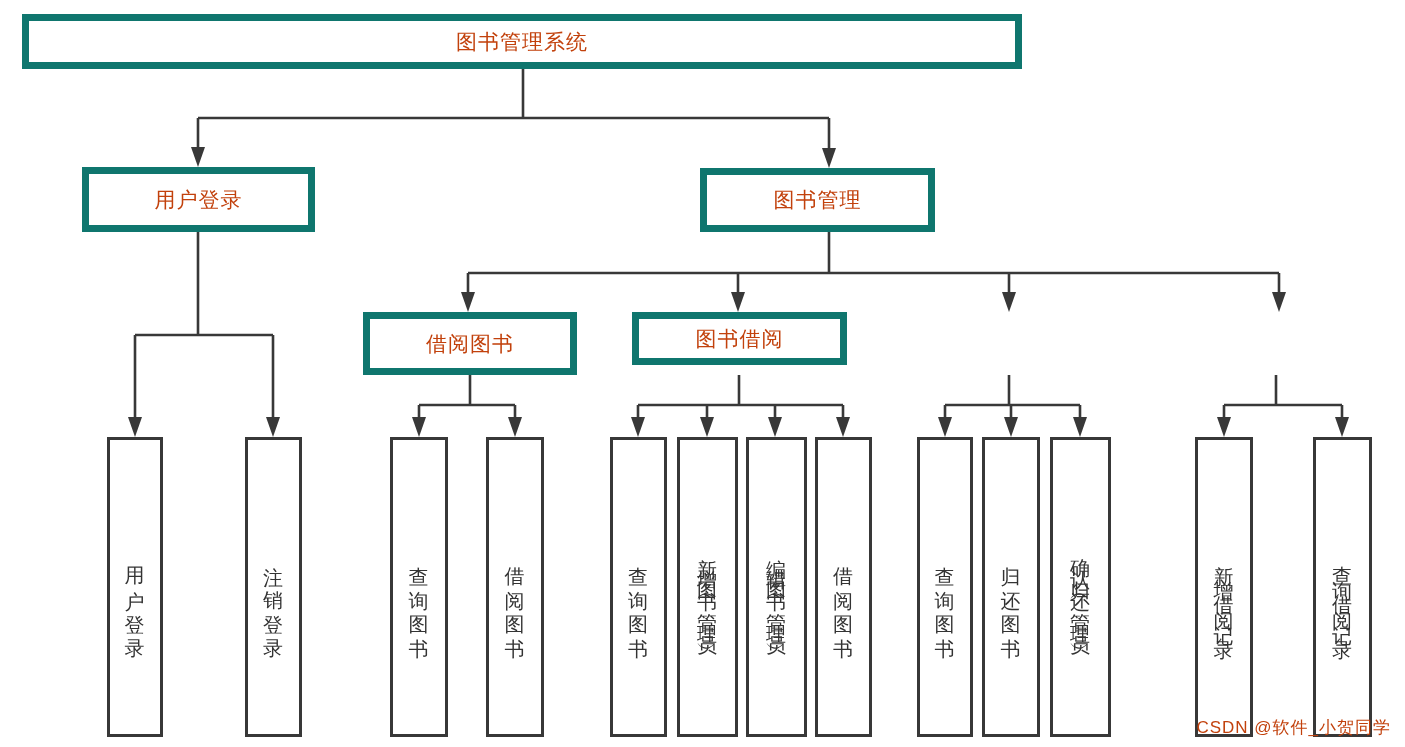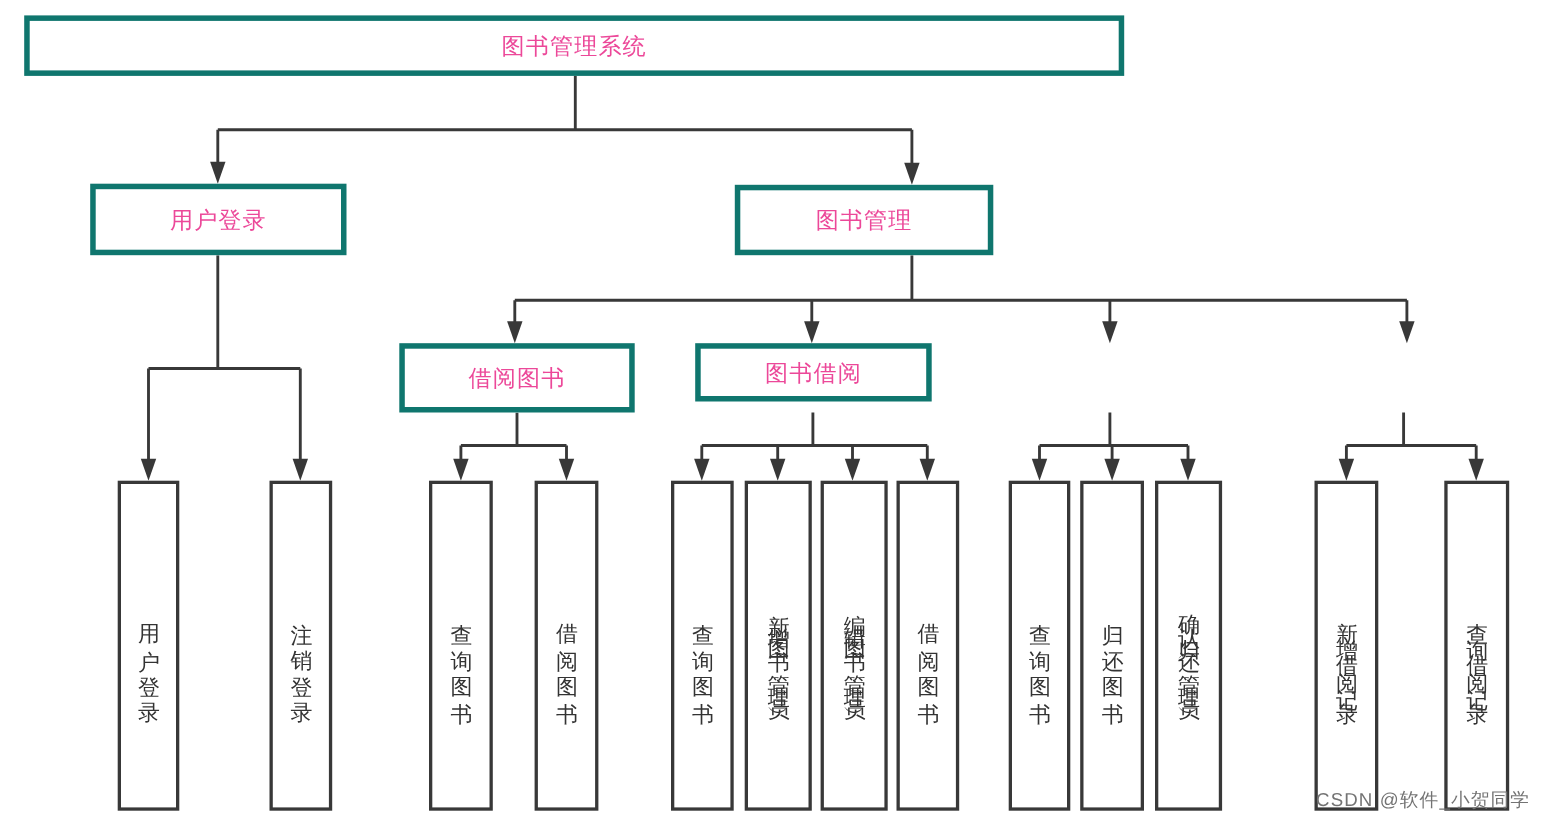--- a/index.html
+++ b/index.html
@@ -3,36 +3,36 @@
 <meta charset="utf-8">
 <style>
   html,body{margin:0;padding:0;background:#ffffff;}
   .canvas{
     position:relative;width:1405px;height:747px;background:#ffffff;overflow:hidden;
     font-family:"Liberation Sans","DejaVu Sans",sans-serif;color:#333333;
   }
   .lines{position:absolute;left:0;top:0;width:1405px;height:747px;}
   .box{
     position:absolute;box-sizing:border-box;background:#ffffff;
-    border:5px solid #0f766e;display:flex;align-items:center;justify-content:center;
-    font-size:21px;letter-spacing:1px;color:#ec4899;white-space:nowrap;
+    border:7px solid #0f766e;display:flex;align-items:center;justify-content:center;
+    font-size:21px;letter-spacing:1px;color:#c2410c;white-space:nowrap;
   }
   .leaf{
     position:absolute;box-sizing:border-box;background:#ffffff;
     border:3px solid #383838;display:flex;align-items:center;justify-content:center;
     top:437px;height:300px;font-size:20px;color:#333333;
   }
   .leaf span{
     writing-mode:vertical-rl;text-orientation:mixed;line-height:1;display:block;
   }
   .ls4 span{letter-spacing:24px;text-indent:0;padding-top:24px;}
   .ls6 span{letter-spacing:15px;padding-top:15px;}
   .ls9 span{letter-spacing:11px;padding-top:11px;}
   .watermark{
-    position:absolute;right:14px;bottom:8px;font-size:17px;color:#737373;
+    position:absolute;right:14px;bottom:8px;font-size:17px;color:#c2410c;
     letter-spacing:1px;white-space:nowrap;
   }
 </style>
 </head>
 <body>
 
 <div class="canvas">
 
   <svg class="lines" viewBox="0 0 1405 747" xmlns="http://www.w3.org/2000/svg">
     <g stroke="#383838" stroke-width="2.6" fill="none">
@@ -70,21 +70,21 @@
       <polygon points="1004,417 1018,417 1011,437"></polygon>
       <polygon points="1073,417 1087,417 1080,437"></polygon>
       <polygon points="1217,417 1231,417 1224,437"></polygon>
       <polygon points="1335,417 1349,417 1342,437"></polygon>
     </g>
   </svg>
 
   <div class="box" style="left:22px;top:14px;width:1000px;height:55px">图书管理系统</div>
 
   <div class="box" style="left:82px;top:167px;width:233px;height:65px">用户登录</div>
-  <div class="box" style="left:668px;top:168px;width:235px;height:64px">图书管理</div>
+  <div class="box" style="left:700px;top:168px;width:235px;height:64px">图书管理</div>
 
   <div class="box" style="left:363px;top:312px;width:214px;height:63px">借阅图书</div>
   <div class="box" style="left:632px;top:312px;width:215px;height:53px">图书借阅</div>
 
   <div class="leaf ls4" style="left:107px;width:56px">
     <span>用户登录</span>
     </div>
   <div class="leaf ls4" style="left:245px;width:57px">
     <span>注销登录</span>
     </div>

